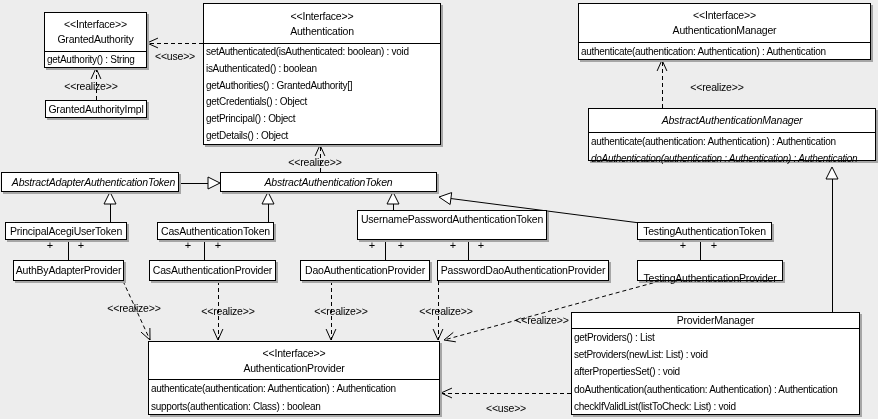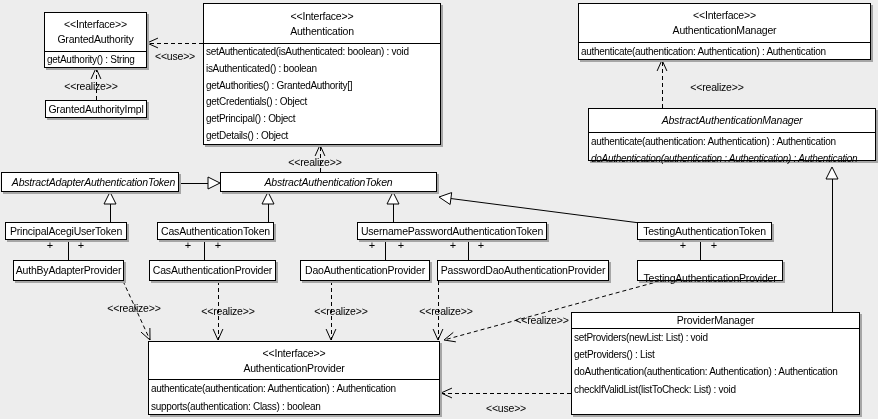--- a/index.html
+++ b/index.html
@@ -129,21 +129,21 @@
     <div class="cls" style="left: 5px; top: 222px; width: 122px; height: 18px;">
       <div class="title" style="height: 16px;">
         <div class="cname">PrincipalAcegiUserToken</div>
       </div>
     </div>
     <div class="cls" style="left: 157px; top: 222px; width: 117px; height: 18px;">
       <div class="title" style="height: 16px;">
         <div class="cname">CasAuthenticationToken</div>
       </div>
     </div>
-    <div class="cls" style="left: 357px; top: 222px; width: 190px; height: 18px;">
+    <div class="cls" style="left: 357px; top: 210px; width: 190px; height: 30px;">
       <div class="title" style="height: 16px;">
         <div class="cname">UsernamePasswordAuthenticationToken</div>
       </div>
     </div>
     <div class="cls" style="left: 637px; top: 222px; width: 135px; height: 18px;">
       <div class="title" style="height: 16px;">
         <div class="cname">TestingAuthenticationToken</div>
       </div>
     </div>
     <div class="cls" style="left: 13px; top: 260px; width: 111px; height: 21px;">
@@ -179,22 +179,23 @@
       <div class="methods">
         <div class="mrow" style="height: 17.5px; line-height: 17.5px;">authenticate(authentication: Authentication) : Authentication</div>
         <div class="mrow" style="height: 17.5px; line-height: 17.5px;">supports(authentication: Class) : boolean</div>
       </div>
     </div>
     <div class="cls" style="left: 571px; top: 312px; width: 289px; height: 103px;">
       <div class="title" style="height: 15px;">
         <div class="cname">ProviderManager</div>
       </div>
       <div class="methods">
+        <div class="mrow" style="height: 17.2px; line-height: 17.2px;">getProviders() : List</div>
         <div class="mrow" style="height: 17.2px; line-height: 17.2px;">setProviders(newList: List) : void</div>
-        <div class="mrow" style="height: 17.2px; line-height: 17.2px;">getProviders() : List</div>
+        <div class="mrow" style="height: 17.2px; line-height: 17.2px;">afterPropertiesSet() : void</div>
         <div class="mrow" style="height: 17.2px; line-height: 17.2px;">doAuthentication(authentication: Authentication) : Authentication</div>
         <div class="mrow" style="height: 17.2px; line-height: 17.2px;">checkIfValidList(listToCheck: List) : void</div>
       </div>
     </div>
     <div class="edge-label" style="left: 175px; top: 56px;">&lt;&lt;use&gt;&gt;</div>
     <div class="edge-label" style="left: 91px; top: 86px;">&lt;&lt;realize&gt;&gt;</div>
     <div class="edge-label" style="left: 315px; top: 162px;">&lt;&lt;realize&gt;&gt;</div>
     <div class="edge-label" style="left: 717px; top: 87px;">&lt;&lt;realize&gt;&gt;</div>
     <div class="edge-label" style="left: 134px; top: 308px;">&lt;&lt;realize&gt;&gt;</div>
     <div class="edge-label" style="left: 228px; top: 311px;">&lt;&lt;realize&gt;&gt;</div>

